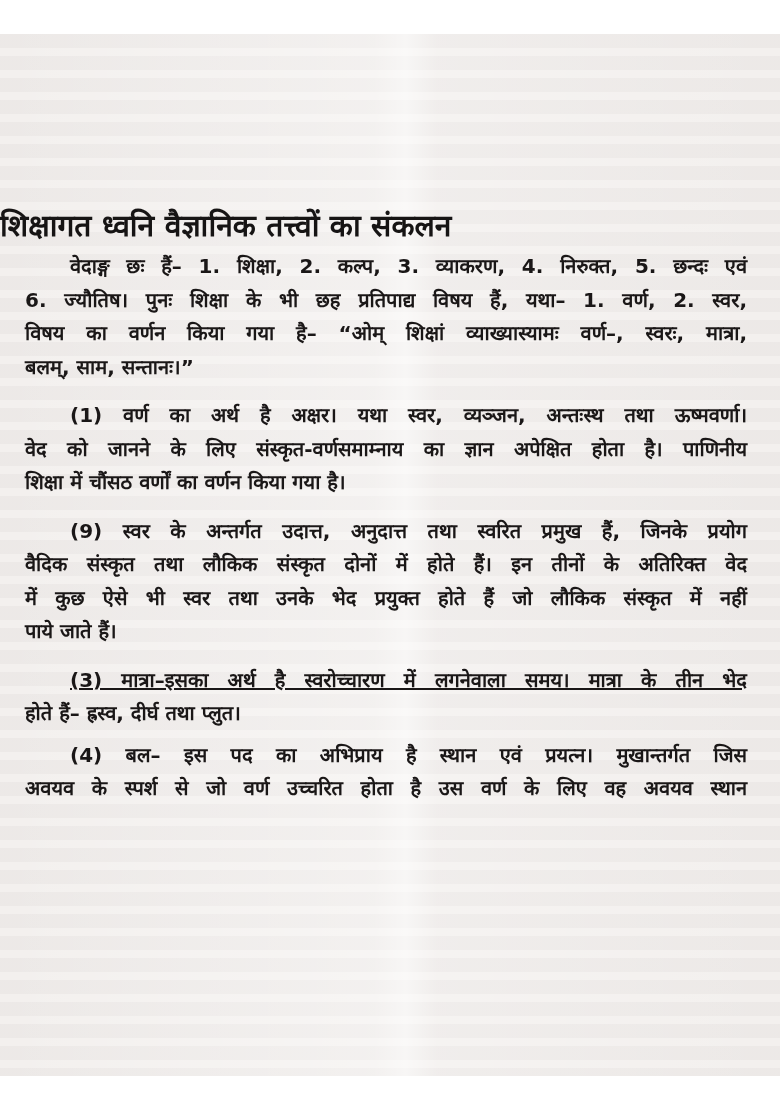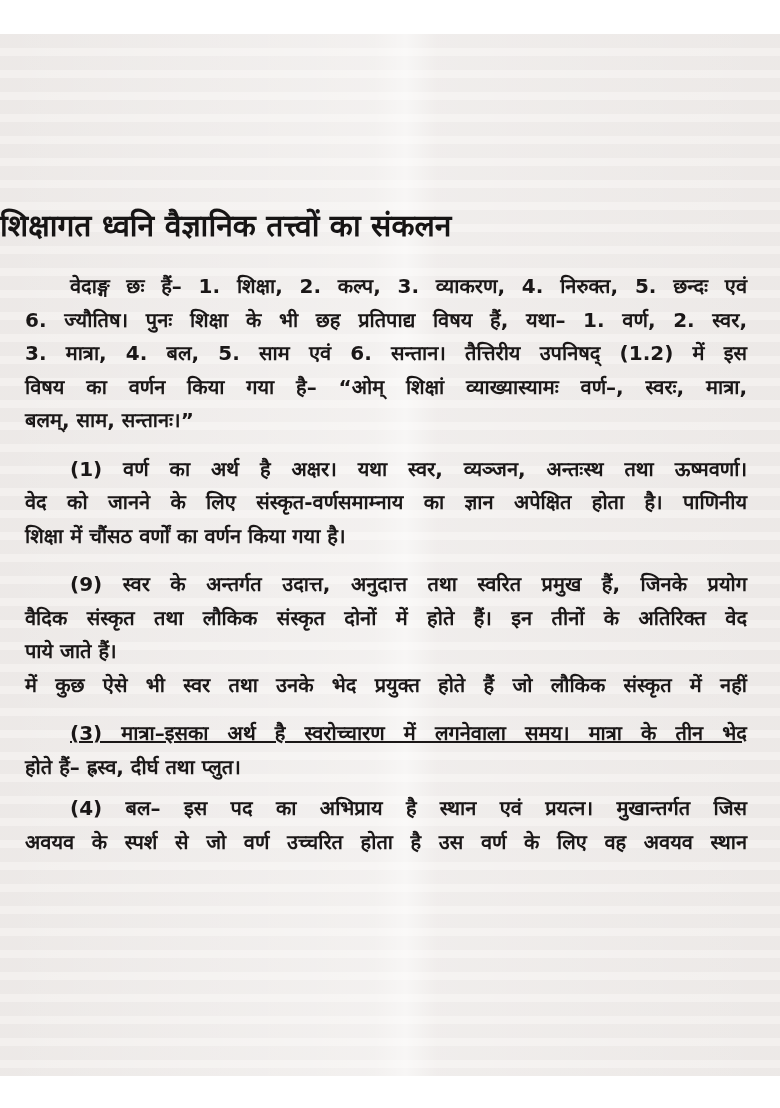--- a/index.html
+++ b/index.html
@@ -61,21 +61,20 @@
     color: #161414;
   }
   .body-text {
     position: absolute;
     left: 25px;
     width: 722px;
     top: 216px;
     font-size: 20px;
     font-weight: bold;
     color: #1a1717;
-    margin-top: 20px;
   }
   .line {
     height: 33.5px;
     line-height: 33.5px;
     white-space: nowrap;
     text-align: justify;
     text-align-last: justify;
     transform-origin: left center;
   }
   .line.last {
@@ -97,40 +96,39 @@
     <div>&nbsp;</div>
   </div>
 
   <div class="chapter-subtitle">शिक्षागत ध्वनि वैज्ञानिक तत्त्वों का संकलन</div>
 
   <div class="body-text">
 
     <div>
       <div class="line indent"><span style="white-space: nowrap;">वेदाङ्ग छः हैं– 1. शिक्षा, 2. कल्प, 3. व्याकरण, 4. निरुक्त, 5. छन्दः एवं</span></div>
       <div class="line"><span style="white-space: nowrap;">6. ज्यौतिष। पुनः शिक्षा के भी छह प्रतिपाद्य विषय हैं, यथा– 1. वर्ण, 2. स्वर,</span></div>
-      <div class="line"><span style="white-space: nowrap;">3. मात्रा, 4. बल, 5. साम एवं 6. सन्तान। तैत्तिरीय उपनिषद् (1.2) में इस</span></div>
       <div class="line"><span style="white-space: nowrap;">विषय का वर्णन किया गया है– “ओम् शिक्षां व्याख्यास्यामः वर्ण–, स्वरः, मात्रा,</span></div>
       <div class="line last"><span style="white-space: nowrap;">बलम्, साम, सन्तानः।”</span></div>
     </div>
 
     <div class="para-gap"></div>
 
     <div>
       <div class="line indent"><span style="white-space: nowrap;">(1) वर्ण का अर्थ है अक्षर। यथा स्वर, व्यञ्जन, अन्तःस्थ तथा ऊष्मवर्णा।</span></div>
       <div class="line"><span style="white-space: nowrap;">वेद को जानने के लिए संस्कृत-वर्णसमाम्नाय का ज्ञान अपेक्षित होता है। पाणिनीय</span></div>
       <div class="line last"><span style="white-space: nowrap;">शिक्षा में चौंसठ वर्णों का वर्णन किया गया है।</span></div>
     </div>
 
     <div class="para-gap"></div>
 
     <div>
       <div class="line indent"><span style="white-space: nowrap;">(9) स्वर के अन्तर्गत उदात्त, अनुदात्त तथा स्वरित प्रमुख हैं, जिनके प्रयोग</span></div>
       <div class="line"><span style="white-space: nowrap;">वैदिक संस्कृत तथा लौकिक संस्कृत दोनों में होते हैं। इन तीनों के अतिरिक्त वेद</span></div>
+      <div class="line"><span style="white-space: nowrap;">में कुछ ऐसे भी स्वर तथा उनके भेद प्रयुक्त होते हैं जो लौकिक संस्कृत में नहीं</span></div>
       <div class="line last"><span style="white-space: nowrap;">पाये जाते हैं।</span></div>
-      <div class="line"><span style="white-space: nowrap;">में कुछ ऐसे भी स्वर तथा उनके भेद प्रयुक्त होते हैं जो लौकिक संस्कृत में नहीं</span></div>
     </div>
 
     <div class="para-gap"></div>
 
     <div>
       <div class="line indent"><span style="white-space: nowrap; text-decoration: underline;">(3) मात्रा–इसका अर्थ है स्वरोच्चारण में लगनेवाला समय। मात्रा के तीन भेद</span></div>
       <div class="line last"><span style="white-space: nowrap;">होते हैं– ह्रस्व, दीर्घ तथा प्लुत।</span></div>
     </div>
 
     <div class="para-gap" style="height:8px"></div>

